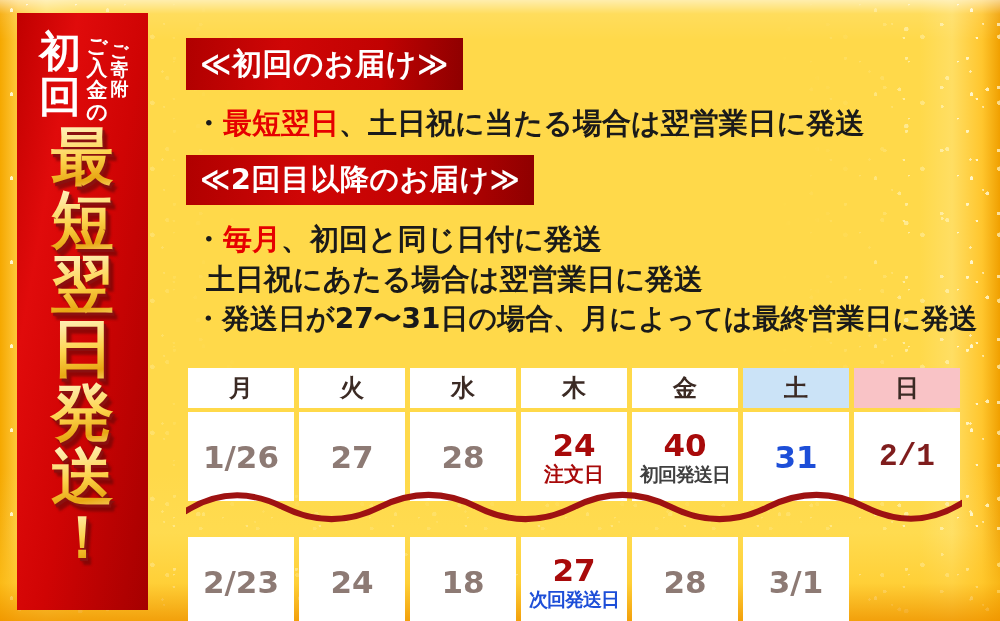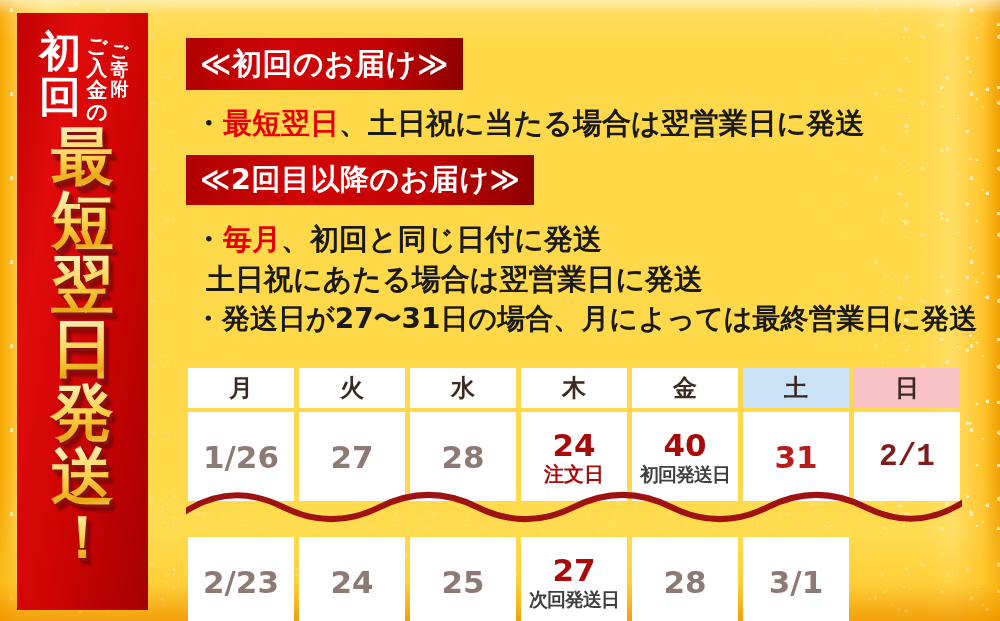--- a/index.html
+++ b/index.html
@@ -349,42 +349,42 @@
           </div>
           <div class="cal-cell mark">
             <span class="d" style="color: rgb(168, 10, 10);">24</span>
             <span class="tag" style="color: rgb(168, 10, 10);">注文日</span>
           </div>
           <div class="cal-cell mark">
             <span class="d" style="color: rgb(168, 10, 10);">40</span>
             <span class="tag narrow" style="color: #404040;">初回発送日</span>
           </div>
           <div class="cal-cell">
-            <span class="d" style="color: #b91c1c;">31</span>
+            <span class="d" style="color: #1d4ed8;">31</span>
           </div>
           <div class="cal-cell">
             <span class="d" style="color: #7f1d1d; font-family: Liberation Mono, monospace;">2/1</span>
           </div>
         </div>
 
       <div class="spacer-row"></div>
 
       <div class="cal-row cal-dates" id="cal-row2">
           <div class="cal-cell">
             <span class="d" style="color: rgb(141, 122, 116);">2/23</span>
           </div>
           <div class="cal-cell">
             <span class="d" style="color: rgb(141, 122, 116);">24</span>
           </div>
           <div class="cal-cell">
-            <span class="d" style="color: rgb(141, 122, 116);">25</span>
+            <span class="d" style="color: rgb(141, 122, 116);">18</span>
           </div>
           <div class="cal-cell mark">
             <span class="d" style="color: rgb(168, 10, 10);">27</span>
-            <span class="tag narrow" style="color: #404040; text-align: right;">次回発送日</span>
+            <span class="tag narrow" style="color: #1d4ed8; text-align: right;">次回発送日</span>
           </div>
           <div class="cal-cell">
             <span class="d" style="color: rgb(141, 122, 116);">28</span>
           </div>
           <div class="cal-cell">
             <span class="d" style="color: rgb(141, 122, 116);">3/1</span>
           </div>
         </div>
     </div>
 

